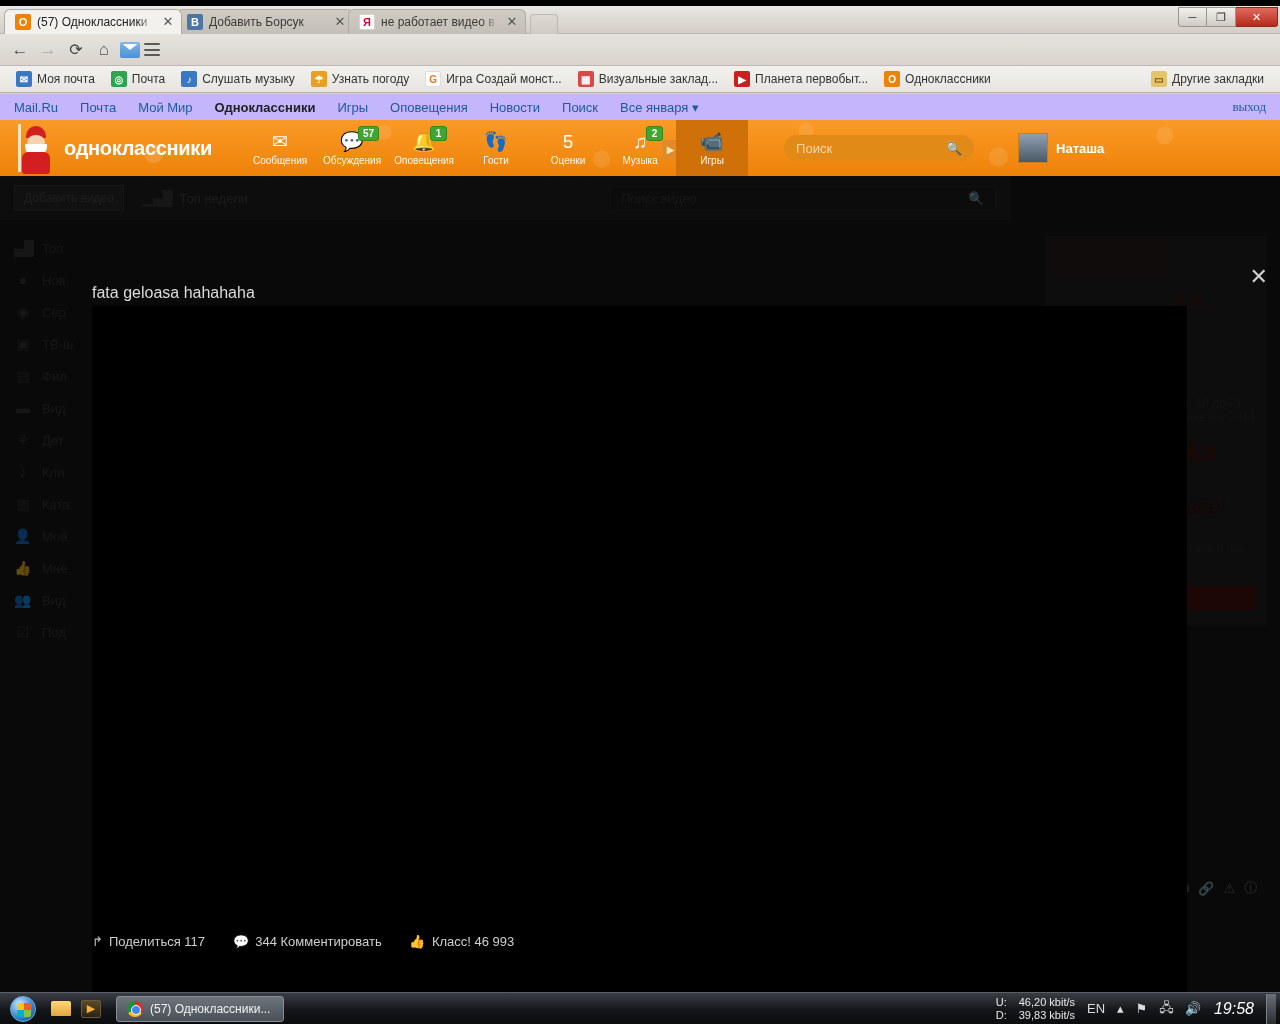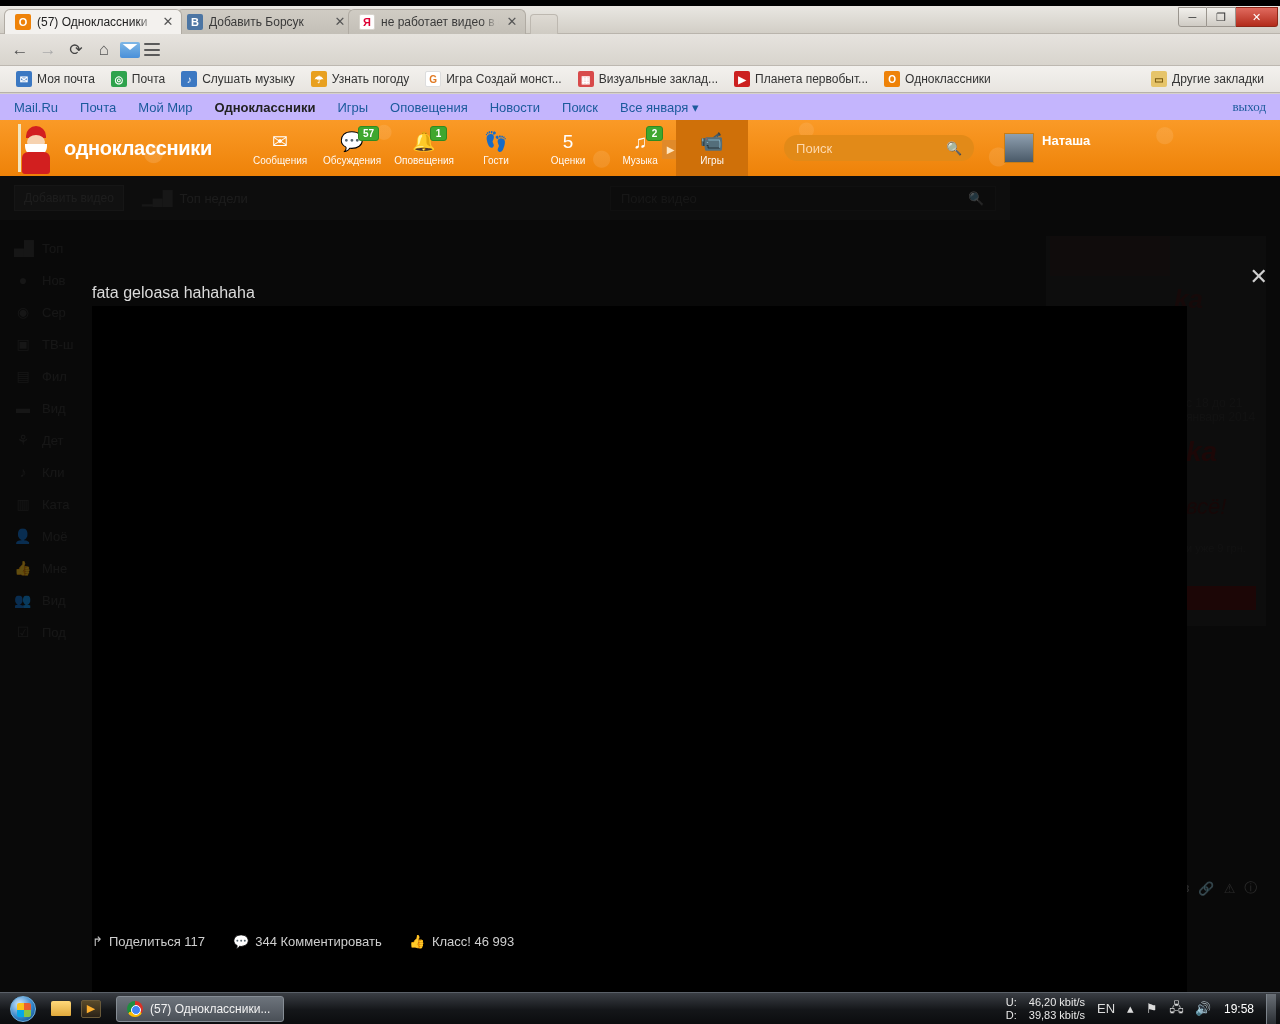--- a/index.html
+++ b/index.html
@@ -112,21 +112,21 @@
   .ok-nav-label { font-size: 10px; color: #fff; opacity: .95; }
   .ok-ico { height: 22px; display:flex; align-items:center; justify-content:center; font-size: 19px; color:#fff; }
   .badge { position: absolute; top: 6px; left: 42px; min-width: 17px; height: 15px; padding: 0 4px;
            background: #3fa72f; border-radius: 3px; color: #fff; font-size: 10px; font-weight: bold;
            display: flex; align-items: center; justify-content: center; border: 1px solid #2f8a22;}
   .play-flag { position:absolute; top:20px; left:58px; width: 17px; height: 19px; background: #e08a2a;
                display:flex;align-items:center;justify-content:center; color:#ffe6c0; font-size:10px;}
   .ok-search { margin-left: 36px; width: 190px; height: 26px; background: #e28a18; border-radius: 13px;
                display: flex; align-items: center; padding: 0 12px; color: #fdd8ad; font-size: 13px; }
   .ok-search .mag { margin-left: auto; font-size: 13px; color: #fdd8ad; }
-  .ok-user { display: flex; gap: 8px; margin-left: 30px; }
+  .ok-user { display: flex; align-items: center; gap: 8px; margin-left: 44px; }
   .ok-avatar { width: 30px; height: 30px; background: linear-gradient(#8fa0b0,#4a5a68); border: 1px solid #c97d14; }
   .ok-username { color: #fff; font-size: 13px; font-weight: bold; }
 
   
   .dim-content { position: absolute; left:0; top: 82px; width: 1280px; height: 822px; background: #1a1a1a; }
 
   .vid-subbar { position:absolute; left:0; top:0; width: 1010px; height: 44px; background:#242424; display:flex; align-items:center; padding: 0 14px; gap: 18px;}
   .btn-addvideo { width: 110px; height: 26px; background:#2e2e2e; border:1px solid #3a3a3a; color:#4e4e4e; font-size: 12px;
                   display:flex;align-items:center;justify-content:center;}
   .subbar-link { color: #4a4a4a; font-size: 13px; display:flex; align-items:center; gap:7px;}
@@ -195,21 +195,21 @@
   .tb-task { margin-left: 10px; height: 26px; min-width: 168px; display: flex; align-items: center; gap: 7px;
              padding: 0 10px; border-radius: 3px; background: linear-gradient(#6d747c,#4a5057);
              border: 1px solid #868d95; color: #f2f2f2; font-size: 12px; white-space: nowrap; }
   .tb-chrome { width: 16px; height: 16px; border-radius: 50%;
                background: conic-gradient(#d93025 0 33%, #fbbc04 0 66%, #1e8e3e 0 100%); position: relative; flex:0 0 16px;}
   .tb-chrome::after { content:""; position:absolute; left:4px; top:4px; width:8px; height:8px; background:#4285f4; border-radius:50%; border:1px solid #fff;}
   .tray { margin-left: auto; display: flex; align-items: center; gap: 12px; padding-right: 4px; color: #e6e6e6; font-size: 11px; }
   .netspeed { display: grid; grid-template-columns: auto auto; column-gap: 12px; row-gap: 0px; font-size: 11px; color: #e9e9e9; line-height: 13px;}
   .netspeed .v { text-align: left; }
   .tray-ico { font-size: 13px; color: #dcdcdc; }
-  .clock { font-size: 12px; color: #fff; }
+  .clock { font-size: 16px; color: #fff; font-style: italic; }
   .showdesk { width: 10px; height: 30px; background: linear-gradient(#6a7077,#2a2e33); border-left: 1px solid #7c838b; }
 </style>
 </head>
 <body>
 
 <div id="root">
 
   <div class="browser">
 
     <div class="titlebar">

